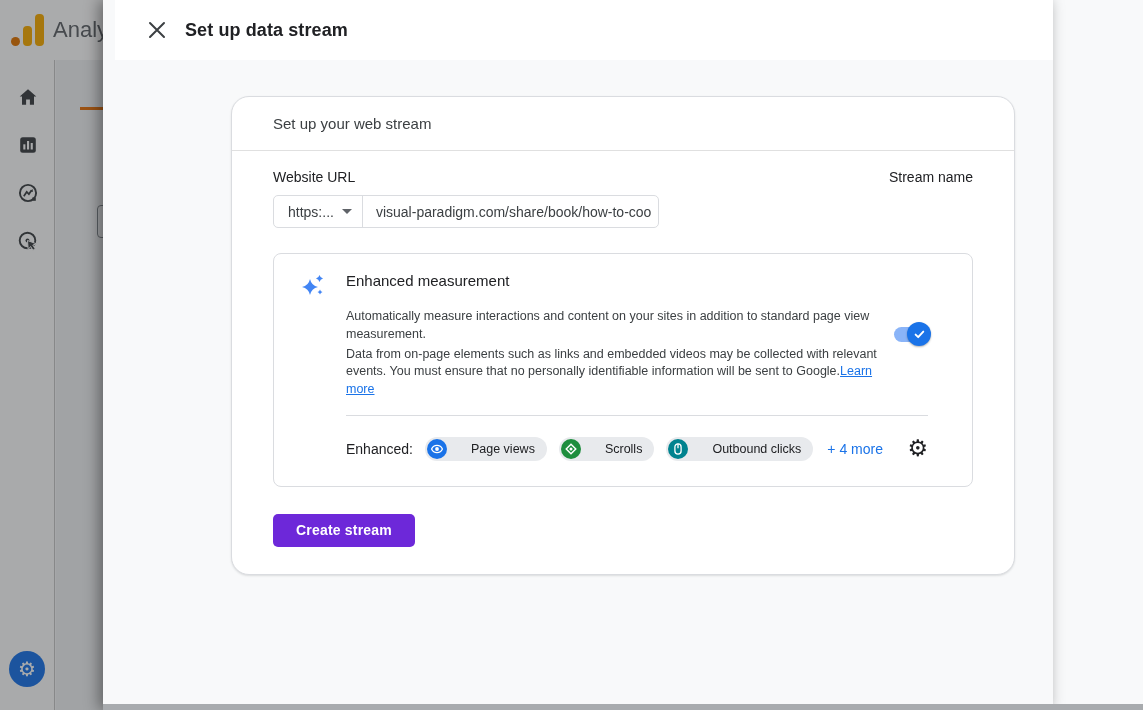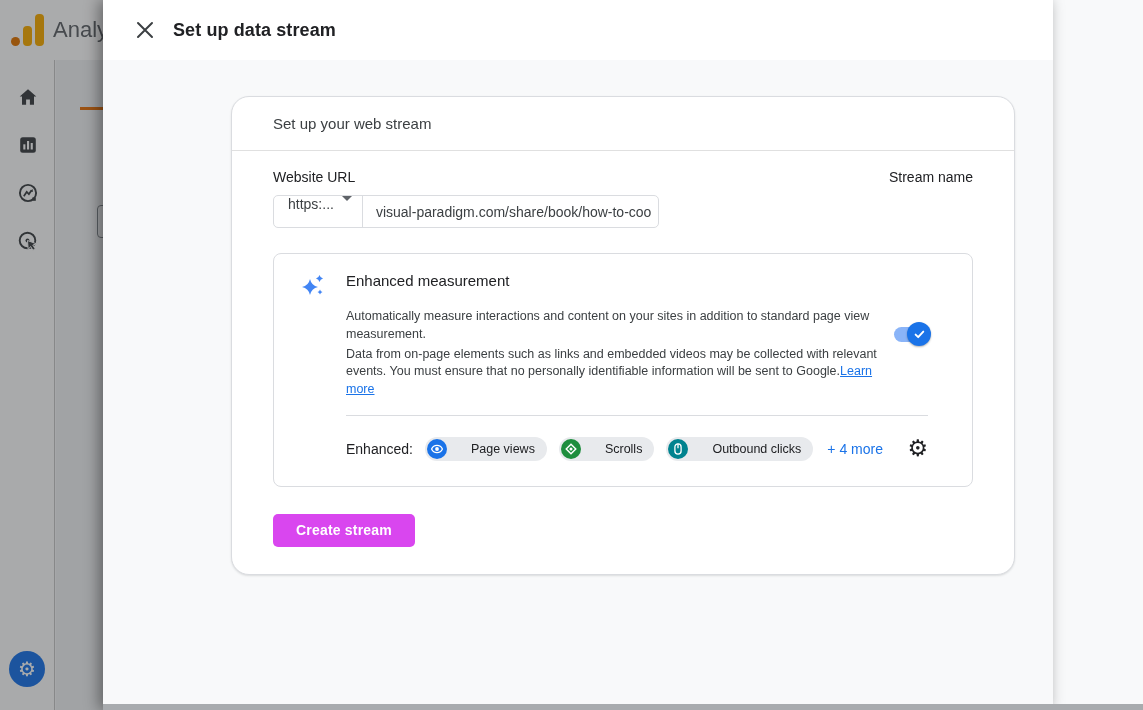--- a/index.html
+++ b/index.html
@@ -23,38 +23,38 @@
   .tab-indicator { position:absolute; left:24px; top:47px; width:23px; height:3px; background:#e8710a; }
   .box-fragment { position:absolute; left:41px; top:145px; width:14px; height:33px;
     border:1px solid #80868b; border-radius:4px; background:#f1f3f4; }
   .admin-circle { position:absolute; left:9px; top:591px; width:36px; height:36px; border-radius:50%;
     background:#1a73e8; display:flex; align-items:center; justify-content:center; }
   .admin-circle span { color:#fff; font-size:20px; line-height:1; }
   .scrim { position:absolute; inset:0; background:rgba(32,33,36,0.38); z-index:5; }
 
   
   .panel { position:absolute; left:103px; top:0; width:950px; height:710px; background:#f8f9fa;
-    box-shadow:-4px 0 14px rgba(0,0,0,0.4); z-index:10; }
+    box-shadow:-4px 0 14px rgba(0,0,0,0.4); z-index:10;padding-left:12px; }
   .panel-header { height:60px; background:#fff; display:flex; align-items:center; padding-left:30px; }
   .close-btn { width:24px; height:24px; display:flex; align-items:center; justify-content:center; cursor:pointer; }
   .panel-title { margin-left:16px; font-size:18px; font-weight:700; color:#202124; letter-spacing:.1px; }
   .hscrollbar { position:absolute; left:0; bottom:0; width:1040px; height:6px; background:#a8abae; }
 
   
   .card { position:absolute; left:128px; top:96px; width:784px; background:#fff;
     border:1px solid #dadce0; border-radius:18px; box-shadow:0 1px 2px rgba(60,64,67,.15); }
   .card-header { height:54px; display:flex; align-items:center; padding:0 41px;
     border-bottom:1px solid #e0e0e0; font-size:15px; color:#3c4043; }
   .card-body { padding:18px 41px 27px 41px; }
 
   .field-row { display:flex; justify-content:space-between; }
   .field-label { font-size:14px; color:#202124; margin-bottom:10px; }
   .url-group { width:386px; height:33px; border:1px solid #dadce0; border-radius:5px;
     display:flex; align-items:stretch; background:#fff; overflow:hidden; }
-  .url-proto { display:flex; gap:8px; padding:0 10px 0 14px;
+  .url-proto { display:flex; align-items:center; gap:8px; padding:0 10px 0 14px;
     border-right:1px solid #dadce0; font-size:14px; color:#3c4043; cursor:pointer; white-space:nowrap; }
   .caret-down { width:0; height:0; border-left:5px solid transparent; border-right:5px solid transparent;
     border-top:5px solid #5f6368; }
   .url-value { flex:1; display:flex; align-items:center; padding:0 0 0 13px; font-size:14px; color:#3c4043;
     white-space:nowrap; overflow:hidden; }
   .name-input { width:280px; height:33px; border:2px solid #1a73e8; border-radius:5px; background:#fff;
     display:flex; align-items:center; padding:0 12px; font-size:14px; color:#202124; }
   .text-caret { display:inline-block; width:1.5px; height:16px; background:#202124; margin-left:1px;
     animation:blink 1s step-end infinite; }
   @keyframes blink { 50% { opacity:0; } }
@@ -78,21 +78,21 @@
   .chip-label { margin-left:24px; font-size:12.5px; color:#202124; white-space:nowrap; }
   .more-link { margin-left:14px; font-size:14px; color:#1a73e8; cursor:pointer; white-space:nowrap; }
   .measure-gear { margin-left:auto; font-size:23px; color:#202124; line-height:1; cursor:pointer; }
 
   .toggle { position:absolute; right:44px; top:73px; width:34px; height:15px; background:#8ab4f8;
     border-radius:8px; cursor:pointer; }
   .toggle-thumb { position:absolute; right:-3px; top:-5px; width:24px; height:24px; border-radius:50%;
     background:#1a73e8; display:flex; align-items:center; justify-content:center;
     box-shadow:0 1px 2px rgba(0,0,0,.3); }
 
-  .create-btn { margin-top:27px; height:33px; padding:0 23px; background:#d946ef; color:#fff;
+  .create-btn { margin-top:27px; height:33px; padding:0 23px; background:#6d28d9; color:#fff;
     border:none; border-radius:5px; font-size:14px; font-weight:700; cursor:pointer;
     font-family:"Liberation Sans", sans-serif; letter-spacing:.2px; }
 </style>
 </head>
 <body>
 
 <div class="underlay">
   <div class="ga-topbar">
     <div class="ga-logo">
       <div class="dot"></div>

